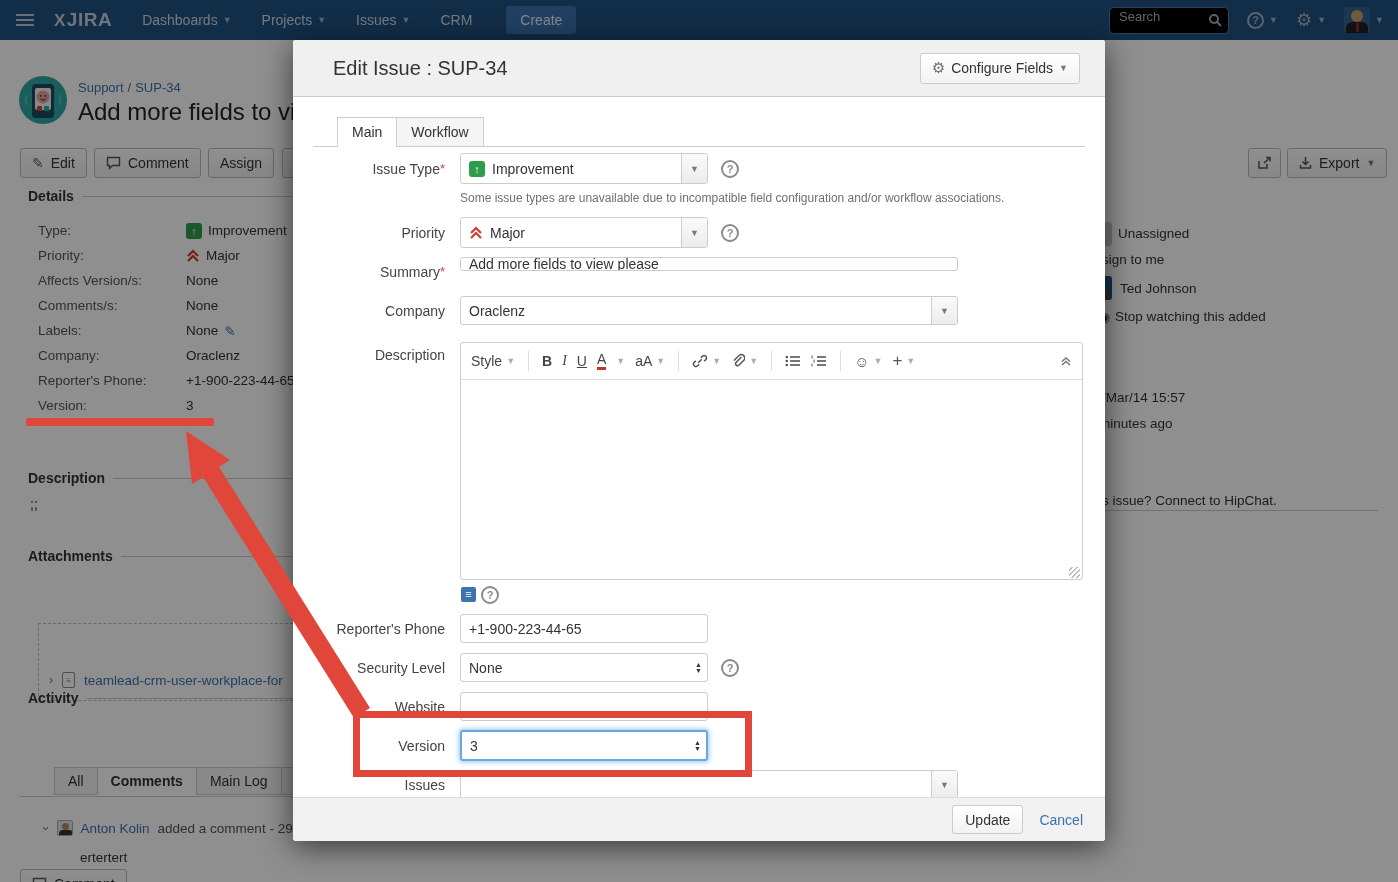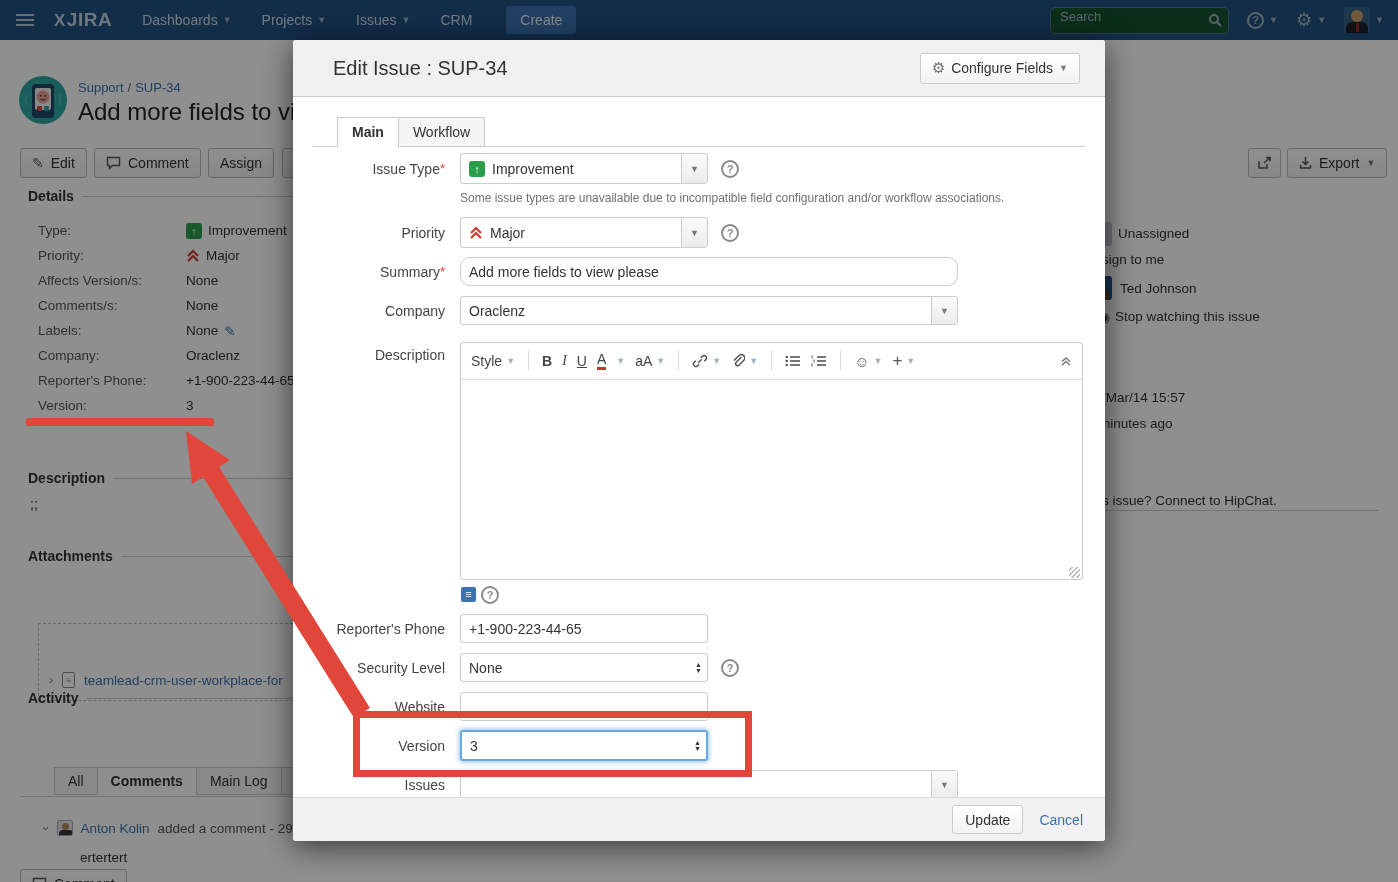--- a/index.html
+++ b/index.html
@@ -11,21 +11,21 @@
   .nav { position:absolute; top:0; left:0; right:0; height:40px; background:#205081; display:flex; align-items:center; color:#d9e4ee; font-size:14px; padding:0 14px 0 16px; z-index:10; }
   .hamburger { width:18px; height:12px; border-top:2px solid #b9c6d4; border-bottom:2px solid #b9c6d4; position:relative; margin-right:20px; }
   .hamburger:after { content:""; position:absolute; left:0; right:0; top:3px; border-top:2px solid #b9c6d4; }
   .logo { display:flex; align-items:baseline; font-weight:bold; font-size:19px; color:#c3cfdb; letter-spacing:.5px; margin-right:30px; }
   .logo .mark { font-size:17px; margin-right:1px; }
   .nav-item { margin-right:30px; display:flex; align-items:center; gap:5px; color:#cfdae5; cursor:pointer; }
   .caret { font-size:9px; color:#9fb0c1; }
   .create-btn { background:#3b73af; color:#e8f0f8; border-radius:3px; padding:6px 14px; font-size:14px; margin-left:4px; }
   .nav-right { margin-left:auto; display:flex; align-items:center; gap:18px; }
   .searchbox { position:relative; }
-  .searchbox input { width:179px; height:27px; background:#14532d; border:1px solid #51749b; border-radius:5px; color:#b7c6d4; font-size:13px; padding:0 26px 8px 9px; font-family:inherit; }
+  .searchbox input { width:120px; height:27px; background:#000000; border:1px solid #51749b; border-radius:5px; color:#b7c6d4; font-size:13px; padding:0 26px 8px 9px; font-family:inherit; }
   .searchbox input::placeholder { color:#a6b7c7; }
   .mag { position:absolute; right:7px; top:6px; }
   .circle-q { width:17px; height:17px; border:2px solid #9fb0c1; border-radius:50%; font-size:11px; font-weight:bold; color:#9fb0c1; display:flex; align-items:center; justify-content:center; }
   .gear-g { font-size:18px; color:#9fb0c1; line-height:1; }
   .nav-avatar { width:26px; height:26px; border-radius:3px; overflow:hidden; background:#35628e; position:relative; }
   .nav-avatar .head { position:absolute; left:7px; top:3px; width:12px; height:12px; border-radius:50%; background:#c9a06a; }
   .nav-avatar .bodyy { position:absolute; left:2px; top:15px; width:22px; height:12px; border-radius:6px 6px 0 0; background:#1d1f24; }
   .nav-avatar .tie { position:absolute; left:12px; top:16px; width:3px; height:9px; background:#8e2c25; }
 
   
@@ -64,21 +64,21 @@
 
   
   .modal { position:absolute; left:293px; top:40px; width:812px; height:801px; background:#fff; border-radius:3px; box-shadow:0 6px 30px rgba(0,0,0,.6); z-index:30; }
   .mhead { position:absolute; top:0; left:0; right:0; height:57px; background:#f0f0f0; border-bottom:1px solid #ccc; border-radius:3px 3px 0 0; display:flex; align-items:center; padding:0 25px 0 40px; }
   .mtitle { font-size:20px; color:#333; }
   .cfg-btn { margin-left:auto; height:31px; border:1px solid #ccc; border-radius:3px; background:linear-gradient(#fff,#f2f2f2); display:flex; align-items:center; gap:6px; padding:0 11px; font-size:14px; color:#333; }
   .cfg-btn .gear { color:#707070; font-size:15px; }
   .cfg-btn .caret { color:#777; }
   .mtabs { position:absolute; left:44px; top:77px; display:flex; z-index:2; }
   .mtab { border:1px solid #ccc; padding:6px 14px; font-size:14px; color:#333; margin-right:-1px; background:#f5f5f5; }
-  .mtab.active { background:#fff; border-bottom:1px solid #fff;font-weight:bold; }
+  .mtab.active { background:#fff; border-bottom:1px solid #fff; }
   .mtab-line { position:absolute; left:20px; width:772px; top:106px; border-top:1px solid #ccc; }
 
   .flabel { position:absolute; width:152px; text-align:right; font-size:14px; color:#444; white-space:nowrap; }
   .req { color:#d04437; font-size:13px; vertical-align:top; }
   .fld { position:absolute; display:flex; align-items:center; gap:7px; border:1px solid #ccc; border-radius:3px; background:#fff; font-size:14px; color:#333; padding-left:8px; }
   .fld .dd { position:absolute; right:0; top:0; bottom:0; width:26px; border-left:1px solid #ccc; background:linear-gradient(#fafafa,#ececec); display:flex; align-items:center; justify-content:center; color:#777; font-size:9px; border-radius:0 2px 2px 0; }
   .inp { position:absolute; border:1px solid #ccc; border-radius:3px; font-size:14px; color:#333; padding:0 8px; font-family:inherit; background:#fff; }
   .sel { position:absolute; border:1px solid #ccc; border-radius:3px; background:#fff; font-size:14px; color:#333; display:flex; align-items:center; padding:0 8px; }
   .stepper { position:absolute; right:5px; top:50%; transform:translateY(-50%); display:flex; flex-direction:column; align-items:center; color:#333; }
   .stepper i { font-style:normal; font-size:7px; line-height:6px; }
@@ -307,21 +307,21 @@
 
     <span class="sq-av" style="left:1088px;top:182px;background:#c9ced4;"></span>
     <span class="rp-item" style="left:1118px;top:186px;">Unassigned</span>
     <a class="rp-item blue" style="left:1102px;top:212px;">sign to me</a>
     <span class="sq-av" style="left:1088px;top:236px;background:#25588d;">
         <span style="position:absolute;left:7px;top:3px;width:10px;height:10px;border-radius:50%;background:#c9a06a;"></span>
         <span style="position:absolute;left:3px;top:13px;width:18px;height:11px;border-radius:5px 5px 0 0;background:#6b4a2f;"></span>
       </span>
     <span class="rp-item" style="left:1120px;top:241px;">Ted Johnson</span>
     <span class="rp-item blue" style="left:1098px;top:269px;font-size:14px;">◉</span>
-    <a class="rp-item blue" style="left:1115px;top:269px;">Stop watching this issue</a>
+    <a class="rp-item blue" style="left:1115px;top:269px;">Stop watching this added</a>
     <span class="rp-item" style="left:1102px;top:350px;">/Mar/14 15:57</span>
     <span class="rp-item" style="left:1099px;top:376px;">minutes ago</span>
     <div class="rp-divider"></div>
     <span class="rp-item" style="left:1102px;top:453px;">s issue? Connect to HipChat.</span>
   </div>
 
   <div class="blanket"></div>
 
   <div class="modal">
     <div class="mhead">
@@ -353,21 +353,21 @@
       <svg width="14" height="14" viewBox="0 0 14 14">
           <path class="chev2" d="M2 7 L7 2 L12 7"></path>
           <path class="chev2" d="M2 12 L7 7 L12 12"></path>
         </svg>
       <span>Major</span>
       <span class="dd">▼</span>
     </div>
     <span class="help-ic" style="left:428px;top:184px;">?</span>
 
     <span class="flabel" style="left:0;top:224px;"><span>Summary</span><span class="req">*</span></span>
-    <input class="inp" style="left: 167px; top: 217px; width: 498px; height: 29px; border-radius: 10px;" value="Add more fields to view please">
+    <input class="inp" style="left: 167px; top: 217px; width: 498px; height: 14px;" value="Add more fields to view please">
 
     <span class="flabel" style="left:0;top:263px;">Company</span>
     <div class="fld" style="left:167px;top:256px;width:498px;height:29px;">
       <span>Oraclenz</span>
       <span class="dd">▼</span>
     </div>
 
     <span class="flabel" style="left:0;top:307px;">Description</span>
     <div class="editor">
       <div class="ed-toolbar">

